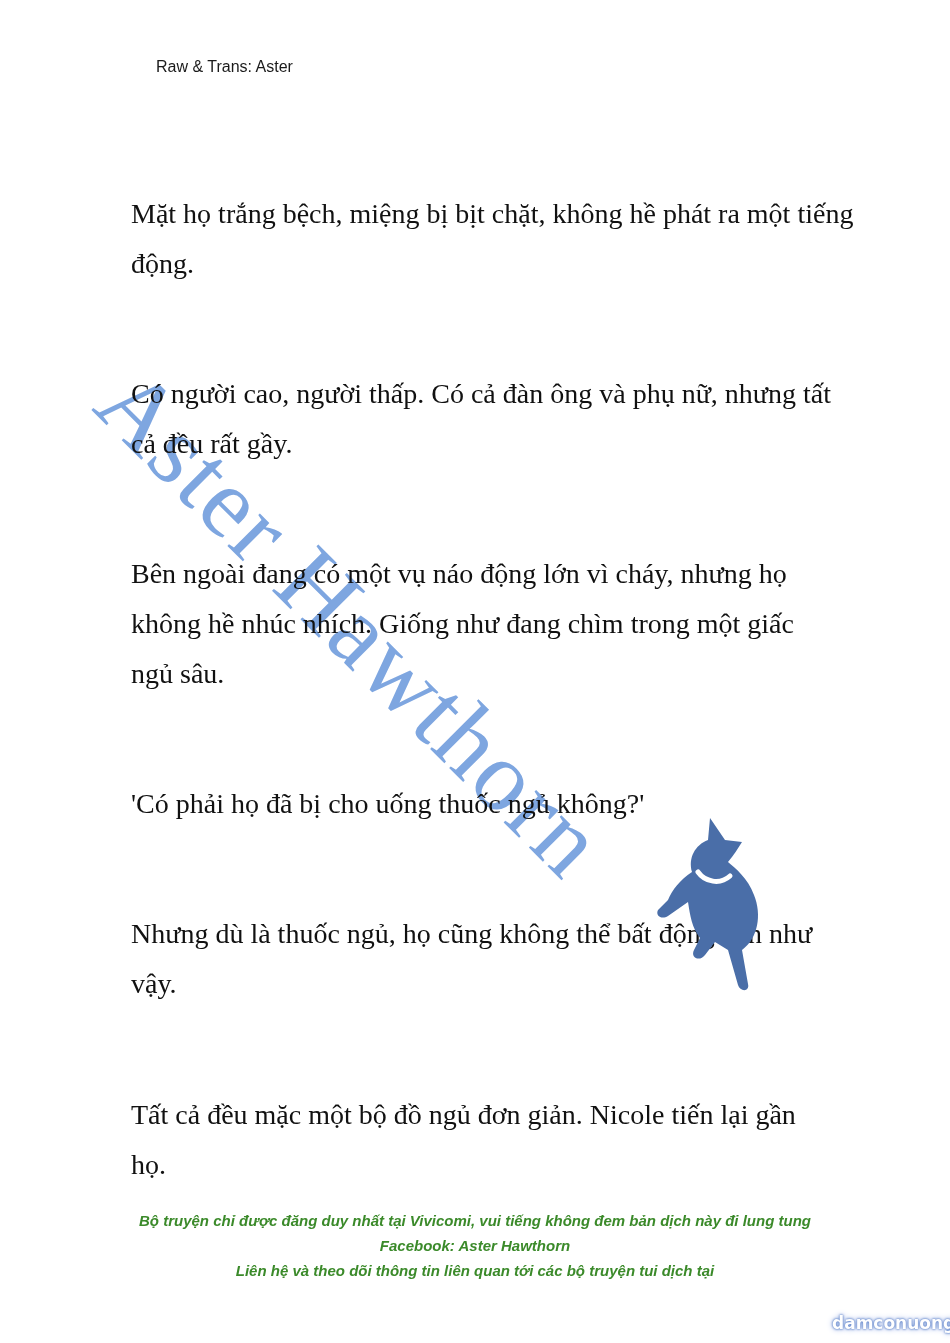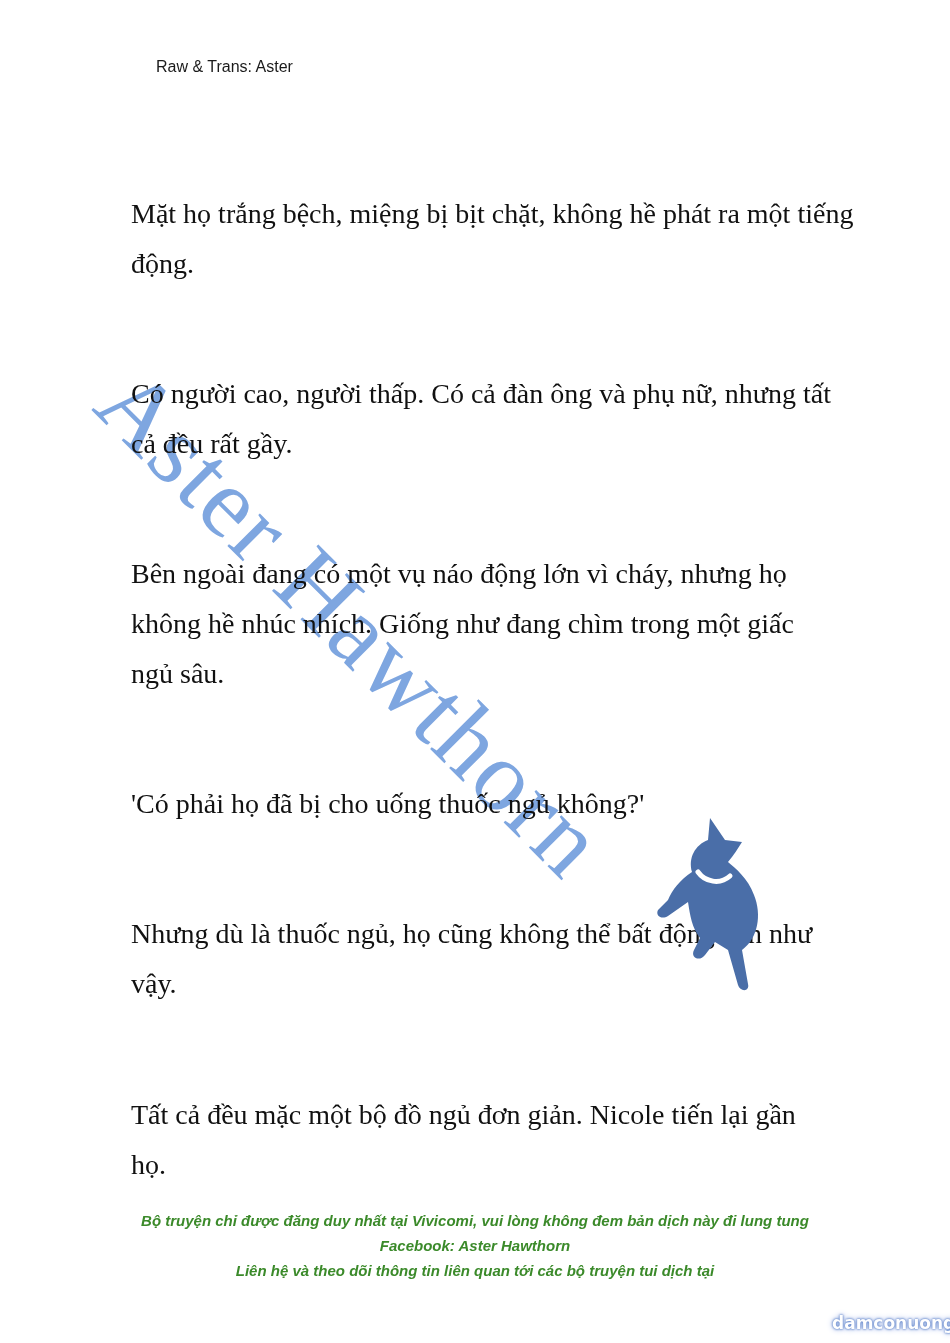--- a/index.html
+++ b/index.html
@@ -55,19 +55,19 @@
 <p class="para" style="top:1075px; width:700px;">Tất cả đều mặc một bộ đồ ngủ đơn giản. Nicole tiến lại gần họ.</p>
 
 <svg class="cat" viewBox="0 0 130 185">
   <g fill="#4a6ea8">
     <path d="M60 8 L58 30 C45 35 38 48 42 62 C30 70 22 80 18 90 L8 100 C5 106 12 110 18 106 L38 92 C40 105 42 118 50 128 L44 140 C40 148 50 152 55 145 L65 132 L78 140 L88 175 C90 182 100 182 98 174 L92 140 C108 128 112 105 104 85 C98 68 85 58 78 52 C84 45 88 38 92 32 L75 30 Z"></path>
   </g>
   <path d="M48 62 C55 72 70 75 80 66" stroke="#ffffff" stroke-width="5" fill="none" stroke-linecap="round"></path>
 </svg>
 
 <div class="footer-notice">
-  <div>Bộ truyện chỉ được đăng duy nhất tại Vivicomi, vui lòng không đem bản dịch này đi lung tung</div>
+  <div>Bộ truyện chỉ được đăng duy nhất tại Vivicomi, vui tiếng không đem bản dịch này đi lung tung</div>
   <div>Facebook: Aster Hawthorn</div>
   <div>Liên hệ và theo dõi thông tin liên quan tới các bộ truyện tui dịch tại</div>
 </div>
 
 <div class="logo-left">Vcomycs</div>
 <div class="logo-right">damconuong</div>
 
 </body></html>

